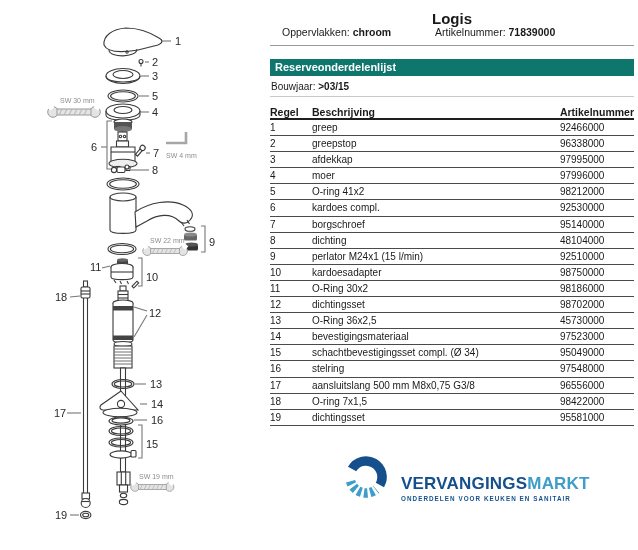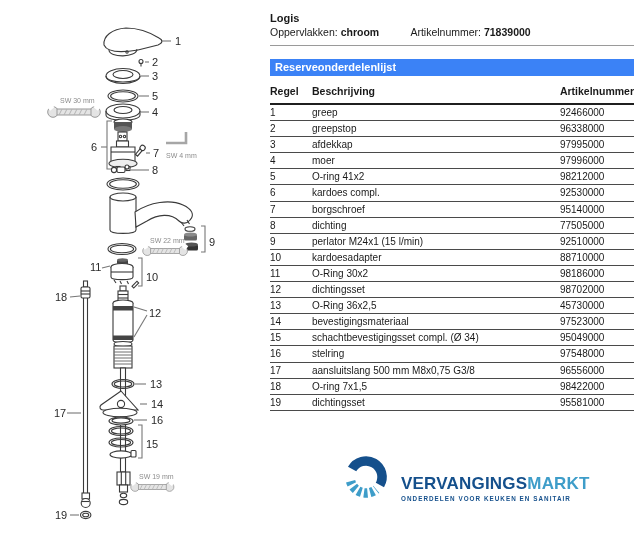--- a/index.html
+++ b/index.html
@@ -3,37 +3,37 @@
 <meta charset="utf-8">
 <style>
   * { box-sizing: border-box; }
   html,body { margin:0; padding:0; }
   body {
     width:638px; height:550px; background:#ffffff; position:relative;
     font-family:"Liberation Sans", sans-serif; color:#1a1a1a; overflow:hidden;
   }
   .diagram-wrap { position:absolute; left:0; top:0; width:268px; height:550px; }
   .content { position:absolute; left:270px; top:12px; width:364px; }
-  .brand { font-size:11px; font-weight:bold; line-height:13px; }
+  .brand { font-size:15px; font-weight:bold; line-height:13px;text-align:center; }
   .product { font-size:11px; font-weight:bold; line-height:13px; }
   .meta { font-size:10.5px; line-height:13px; margin-top:1px; }
-  .meta .lbl { font-weight:normal; }
+  .meta .lbl { font-weight:normal;margin-left:12px; }
   .meta .val { font-weight:bold; }
   .meta .gap { display:inline-block; width:26px; }
   .divider { border:none; border-top:1px solid #9a9a9a; margin:6px 0 0 0; }
   .section-bar {
-    margin-top:13px; background:#3b82f6; color:#ffffff;
+    margin-top:13px; background:#0f766e; color:#ffffff;
     font-size:11px; font-weight:bold; padding:2px 5px 3px 5px;
   }
   .bouwjaar { font-size:10px; padding:5px 1px 4px 1px; border-bottom:1px solid #c9c9c9; }
   .bouwjaar .val { font-weight:bold; }
   table.parts { width:100%; border-collapse:collapse; margin-top:7px; }
   table.parts th {
     text-align:left; font-size:10.5px; font-weight:bold;
-    padding:2px 0 6px 0; border-bottom:2px solid #1f1f1f;
+    padding:2px 0 0 0; border-bottom:2px solid #1f1f1f;
   }
   table.parts td {
     font-size:10px; padding:2px 0 2.1px 0; border-bottom:1px solid #4a4a4a;
     vertical-align:middle;
   }
   th.col-regel, td.c-regel { width:42px; }
   th.col-artnr, td.c-artnr { width:70px;margin-top:40px; }
   .logo { position:absolute; left:341px; top:451px; display:flex; align-items:center; }
   .logo-text { margin-left:8px; }
   .logo-name { font-size:17px; font-weight:bold; letter-spacing:0.2px; line-height:17px; white-space:nowrap;margin-top:20px; }
@@ -296,20 +296,24 @@
   <div class="meta">
     <span class="lbl">Oppervlakken:</span>
     <span class="val">chroom</span>
     <span class="gap"></span>
     <span class="lbl">Artikelnummer:</span>
     <span class="val">71839000</span>
   </div>
   <hr class="divider">
 
   <div class="section-bar">Reserveonderdelenlijst</div>
+  <div class="bouwjaar">
+    <span class="lbl">Bouwjaar:</span>
+    <span class="val">&gt;03/15</span>
+  </div>
 
   <table class="parts">
     <thead>
       <tr>
         <th class="col-regel">Regel</th>
         <th>Beschrijving</th>
         <th class="col-artnr">Artikelnummer</th>
       </tr>
     </thead>
     <tbody>
@@ -344,31 +348,31 @@
       <td class="c-artnr">92530000</td>
     </tr>
         <tr>
       <td class="c-regel">7</td>
       <td class="c-beschrijving">borgschroef</td>
       <td class="c-artnr">95140000</td>
     </tr>
         <tr>
       <td class="c-regel">8</td>
       <td class="c-beschrijving">dichting</td>
-      <td class="c-artnr">77505000</td>
+      <td class="c-artnr">48104000</td>
     </tr>
         <tr>
       <td class="c-regel">9</td>
       <td class="c-beschrijving">perlator M24x1 (15 l/min)</td>
       <td class="c-artnr">92510000</td>
     </tr>
         <tr>
       <td class="c-regel">10</td>
       <td class="c-beschrijving">kardoesadapter</td>
-      <td class="c-artnr">88710000</td>
+      <td class="c-artnr">98750000</td>
     </tr>
         <tr>
       <td class="c-regel">11</td>
       <td class="c-beschrijving">O-Ring 30x2</td>
       <td class="c-artnr">98186000</td>
     </tr>
         <tr>
       <td class="c-regel">12</td>
       <td class="c-beschrijving">dichtingsset</td>
       <td class="c-artnr">98702000</td>

